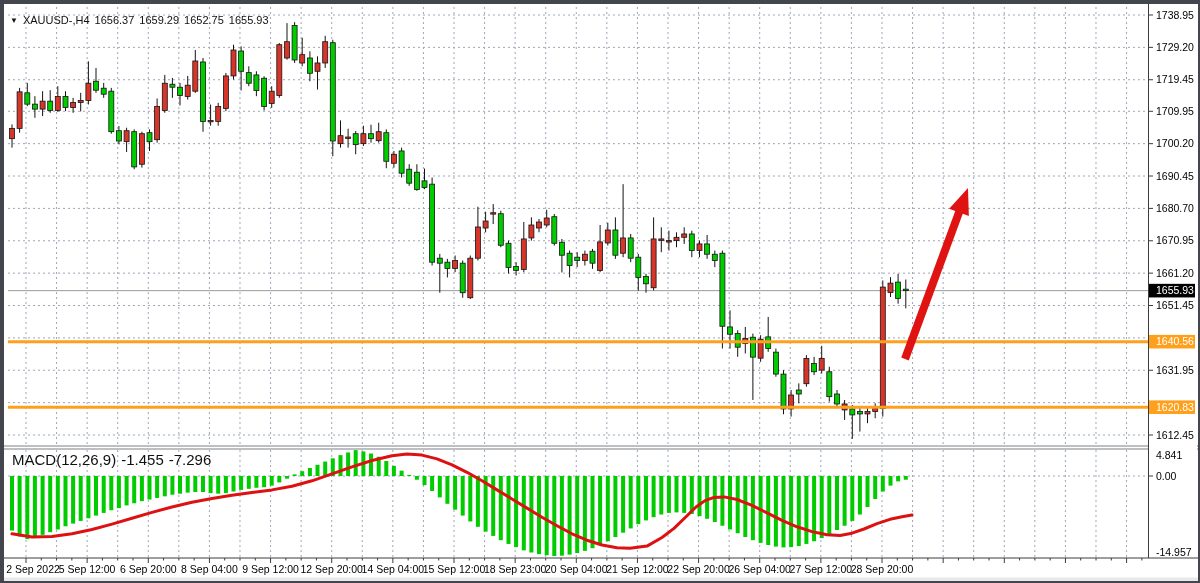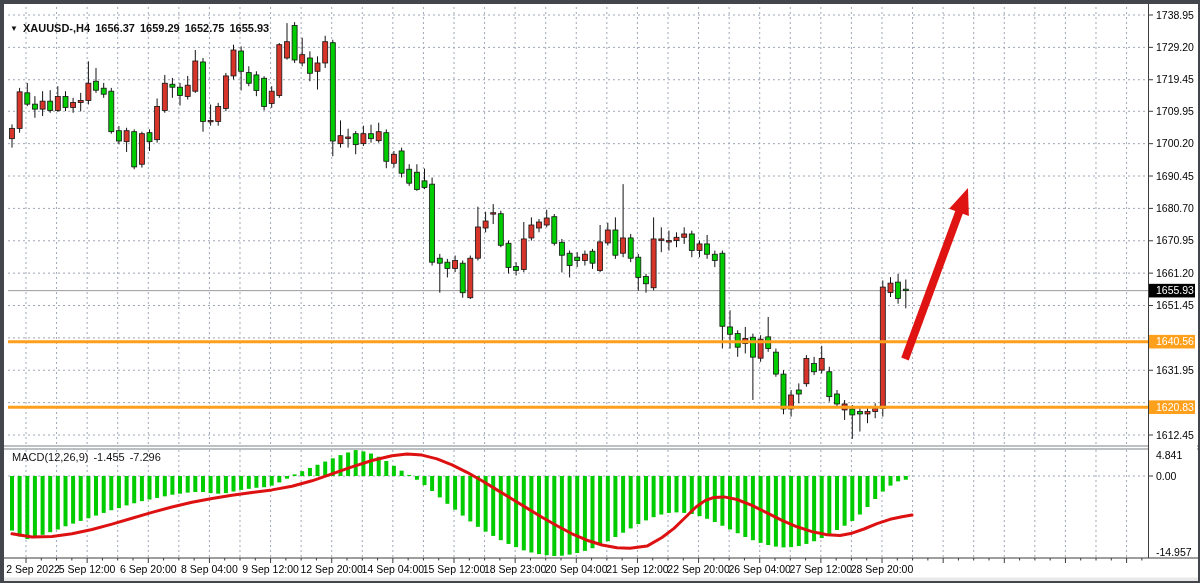--- a/index.html
+++ b/index.html
@@ -1,24 +1,24 @@
 <!DOCTYPE html>
 <html><head>
 <meta charset="utf-8">
 <style>
   html,body{margin:0;padding:0;background:#d4d0c8;}
   .window{position:relative;width:1200px;height:583px;box-sizing:border-box;
     background:#ffffff;border:2px solid #43474d;overflow:hidden;
     font-family:"Liberation Sans",sans-serif;}
   #chart{position:absolute;left:0;top:0;}
-  #header{position:absolute;left:8px;top:20px;font-size:11px;font-weight:bold;color:#111;
+  #header{position:absolute;left:8px;top:12px;font-size:11px;font-weight:normal;color:#111;
     white-space:nowrap;}
   #header span{margin-right:5px;}
   #hdr-dd{font-size:8px;position:relative;top:-1px;margin-right:3px;cursor:pointer;}
-  #macd-label{position:absolute;left:10px;top:449px;font-size:11px;color:#111;white-space:nowrap;}
+  #macd-label{position:absolute;left:10px;top:449px;font-size:15px;color:#111;white-space:nowrap;}
   #macd-label span{margin-right:5px;}
 </style>
 </head>
 <body>
 
 <div class="window">
   <svg id="chart" width="1200" height="583" viewBox="0 0 1200 583">
       <rect x="0" y="0" width="1200" height="583" fill="#ffffff"></rect>
       <g>
         <line x1="24" y1="5" x2="24" y2="443" stroke="#9ea6b6" stroke-width="1" stroke-dasharray="2 3"></line>

